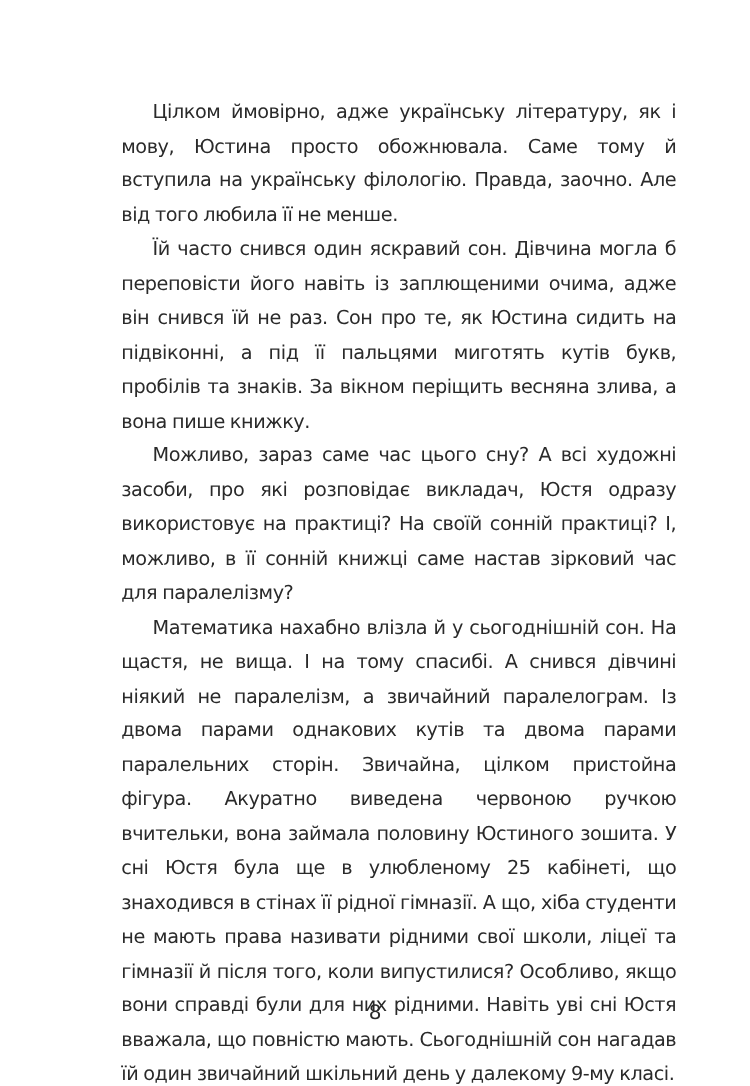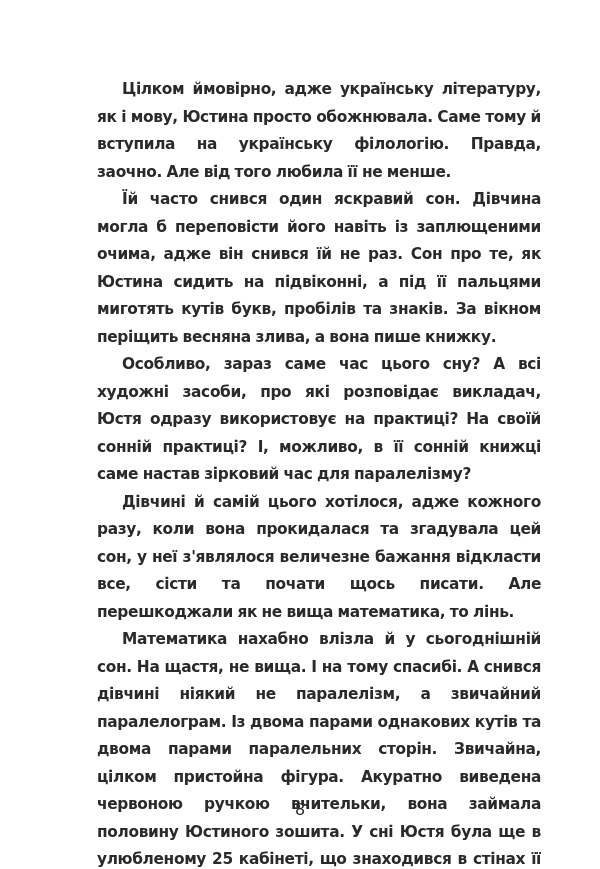--- a/index.html
+++ b/index.html
@@ -23,37 +23,35 @@
       line-height: 27.5px;
       color: #2a2a2a;
       text-align: justify;
       letter-spacing: -0.35px;
       word-spacing: -0.5px;
     }
     .page p {
       margin: 0;
       text-indent: 25px;
       hyphens: manual;
-      font-weight: bold;
     }
     .page-number {
       position: absolute;
       left: 0;
       width: 600px;
       top: 800px;
       text-align: center;
       font-family: "DejaVu Sans", sans-serif;
       font-size: 16px;
       color: #2a2a2a;
     }
   </style>
 </head>
 <body>
 
 <div class="page">
   <p>Цілком ймовірно, адже українську літературу, як і мову, Юстина просто обожнювала. Саме тому й вступила на українську філологію. Правда, заочно. Але від того любила її не менше.</p>
   <p>Їй часто снився один яскравий сон. Дівчина могла б переповісти його навіть із заплющеними очима, адже він снився їй не раз. Сон про те, як Юстина сидить на підвікон­ні, а під її пальцями миготять кутів букв, пробілів та знаків. За вікном періщить весняна злива, а вона пише книжку.</p>
-  <p>Особливо, зараз саме час цього сну? А всі художні засо­би, про які розповідає викладач, Юстя одразу використо­вує на практиці? На своїй сонній практиці? І, можливо, в її сонній книжці саме настав зірковий час для паралелізму?</p>
-  <p>Дівчині й самій цього хотілося, адже кожного разу, коли вона прокидалася та згадувала цей сон, у неї з'являлося величезне бажання відкласти все, сісти та почати щось писати. Але перешкоджали як не вища математика, то лінь.</p>
+  <p>Можливо, зараз саме час цього сну? А всі художні засо­би, про які розповідає викладач, Юстя одразу використо­вує на практиці? На своїй сонній практиці? І, можливо, в її сонній книжці саме настав зірковий час для паралелізму?</p>
   <p>Математика нахабно влізла й у сьогоднішній сон. На щастя, не вища. І на тому спасибі. А снився дівчині ніякий не паралелізм, а звичайний паралелограм. Із двома пара­ми однакових кутів та двома парами паралельних сторін. Звичайна, цілком пристойна фігура. Акуратно виведена червоною ручкою вчительки, вона займала половину Юстиного зошита. У сні Юстя була ще в улюбленому 25 кабінеті, що знаходився в стінах її рідної гімназії. А що, хіба студенти не мають права називати рідними свої школи, ліцеї та гімназії й після того, коли випустилися? Особливо, якщо вони справді були для них рідними. Навіть уві сні Юстя вважала, що повністю мають. Сьогоднішній сон нагадав їй один звичайний шкільний день у далекому 9-му класі.</p>
 </div>
 
 <div class="page-number">8</div>
 
 </body></html>

